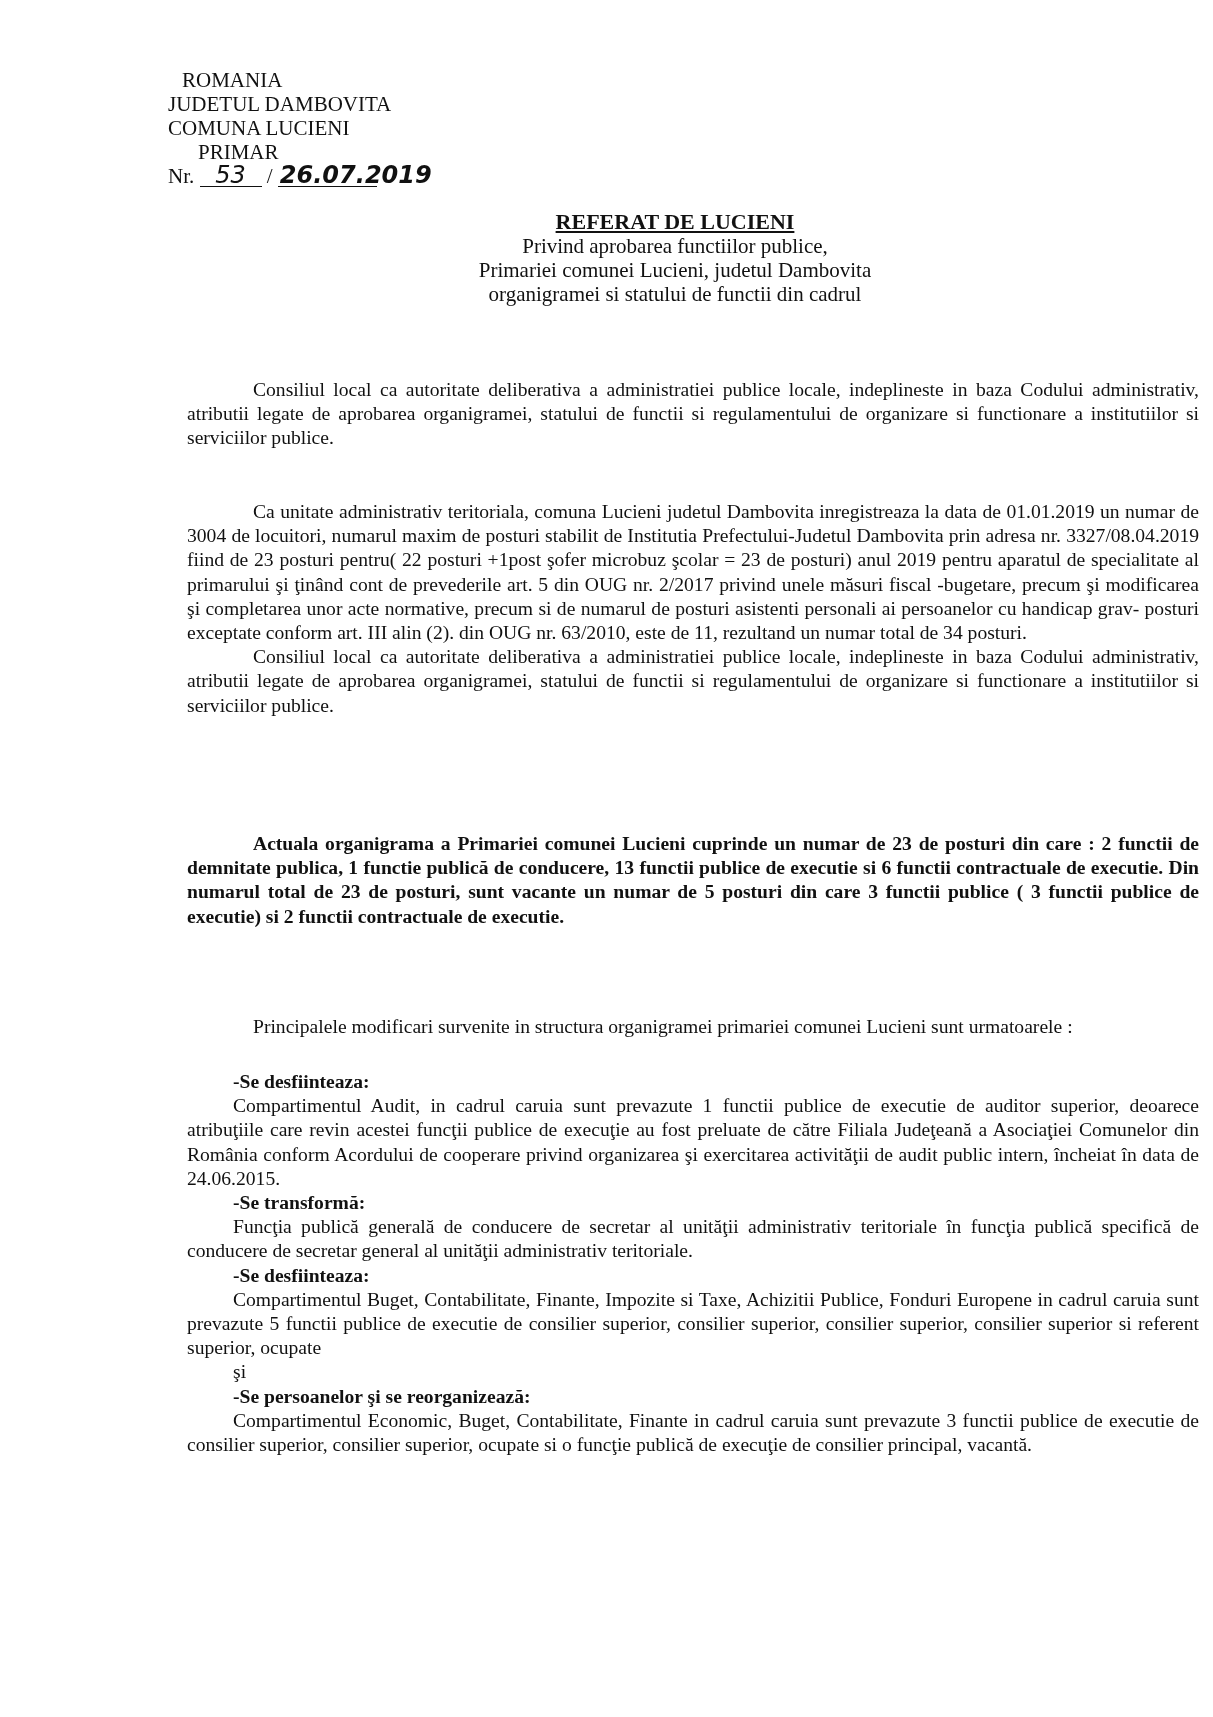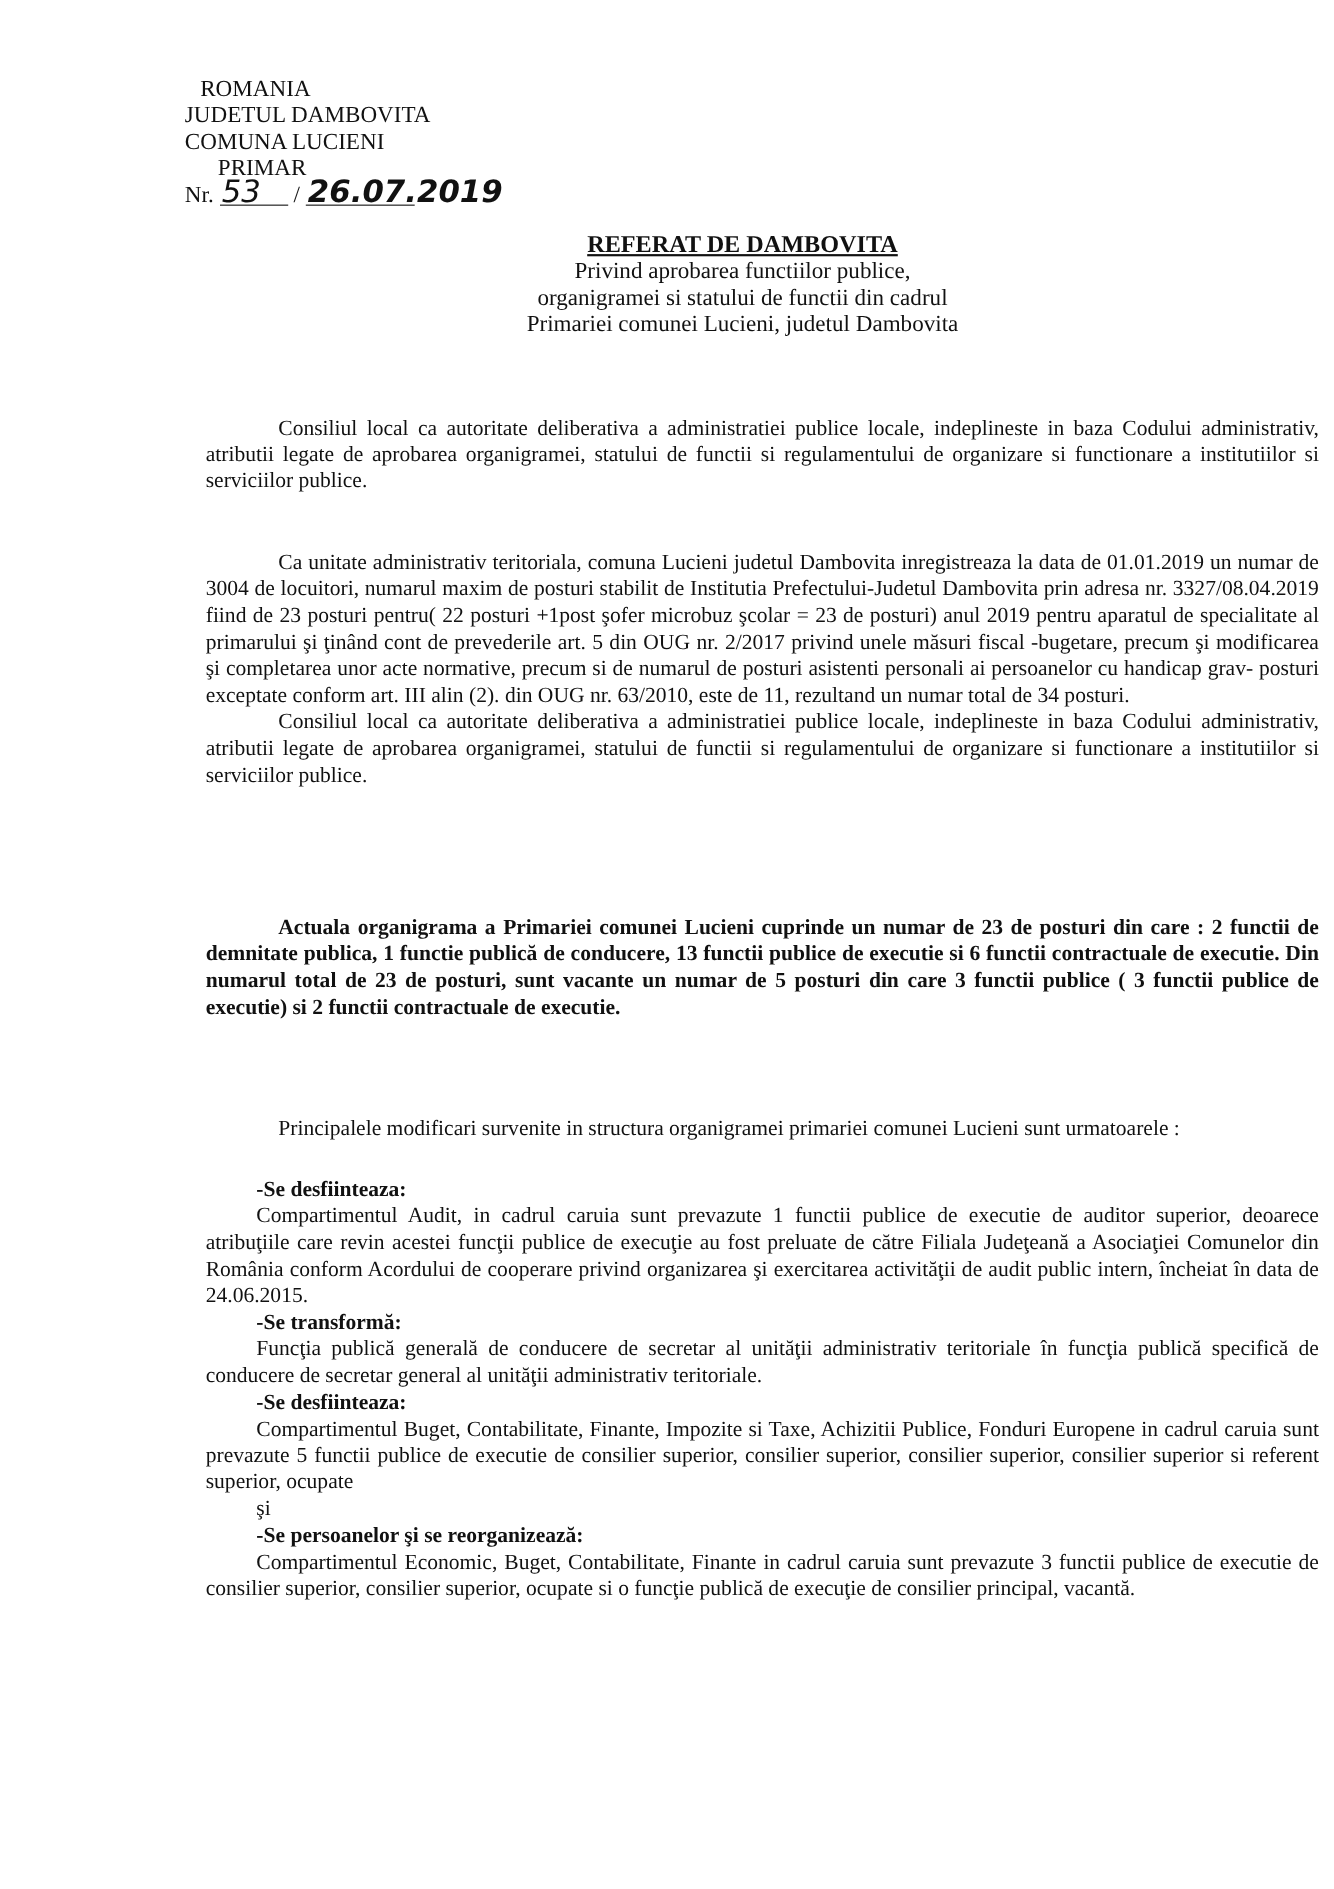--- a/index.html
+++ b/index.html
@@ -9,21 +9,21 @@
       color: #111111;
     }
     .page { position: absolute; left: 0; top: 0; width: 1011px; height: 1717px; }
     .hdr { position: absolute; left: 168px; top: 68px; font-size: 21px; line-height: 24px; }
     .hdr div { white-space: nowrap; }
     .hdr .c1 { padding-left: 14px; }
     .hdr .c4 { padding-left: 30px; }
     .nr-line { white-space: nowrap; }
     .hand {
       display: inline-block; font-family: "DejaVu Sans", sans-serif; font-style: italic;
-      font-size: 28px; border-bottom: 1px solid #111; line-height: 22px; padding: 0 2px;
+      font-size: 24px; border-bottom: 1px solid #111; line-height: 22px; padding: 0 2px; text-align: center;
     }
     .hand.a { width: 58px; }
     .hand.b { width: 95px; }
     .title-block { position: absolute; left: 400px; top: 210px; width: 550px; text-align: center; font-size: 21px; line-height: 24px; }
     .title-block .t { font-weight: bold; text-decoration: underline; font-size: 22px; }
     .body { position: absolute; left: 140px; width: 1012px; font-size: 19.6px; line-height: 24.2px; text-align: justify; margin-left: 47px; }
     .ind { text-indent: 66px; }
     .ind2 { text-indent: 46px; }
     .b { font-weight: bold; }
     .sub { padding-left: 46px; font-weight: bold; }
@@ -41,24 +41,24 @@
     <div class="c4">PRIMAR</div>
     <div class="nr-line">
       <span>Nr.</span>
       <span class="hand a">53</span>
       <span>/</span>
       <span class="hand b">26.07.2019</span>
     </div>
   </div>
 
   <div class="title-block">
-    <div class="t">REFERAT DE DAMBOVITA</div>
+    <div class="t">REFERAT DE LUCIENI</div>
     <div>Privind aprobarea functiilor publice,</div>
+    <div>Primariei comunei Lucieni, judetul Dambovita</div>
     <div>organigramei si statului de functii din cadrul</div>
-    <div>Primariei comunei Lucieni, judetul Dambovita</div>
   </div>
 
   <div class="body" style="top:378px;">
     <p class="ind">Consiliul local ca autoritate deliberativa a administratiei publice locale, indeplineste in baza Codului administrativ, atributii legate de aprobarea organigramei, statului de functii si regulamentului de organizare si functionare a institutiilor si serviciilor publice.</p>
   </div>
 
   <div class="body" style="top:500px;">
     <p class="ind">Ca unitate administrativ teritoriala, comuna Lucieni judetul Dambovita inregistreaza la data de 01.01.2019 un numar de 3004 de locuitori, numarul maxim de posturi stabilit de Institutia Prefectului-Judetul Dambovita prin adresa nr. 3327/08.04.2019 fiind de 23 posturi pentru( 22 posturi +1post şofer microbuz şcolar = 23 de posturi) anul 2019 pentru aparatul de specialitate al primarului şi ţinând cont de prevederile art. 5 din OUG nr. 2/2017 privind unele măsuri fiscal -bugetare, precum şi modificarea şi completarea unor acte normative, precum  si de numarul de  posturi asistenti personali ai persoanelor cu handicap grav- posturi exceptate conform art. III alin (2).  din OUG nr. 63/2010, este de 11,  rezultand un numar total de 34 posturi.</p>
     <p class="ind">Consiliul local ca autoritate deliberativa a administratiei publice locale, indeplineste in baza Codului administrativ, atributii legate de aprobarea organigramei, statului de functii si regulamentului de organizare si functionare a institutiilor si serviciilor publice.</p>
   </div>

